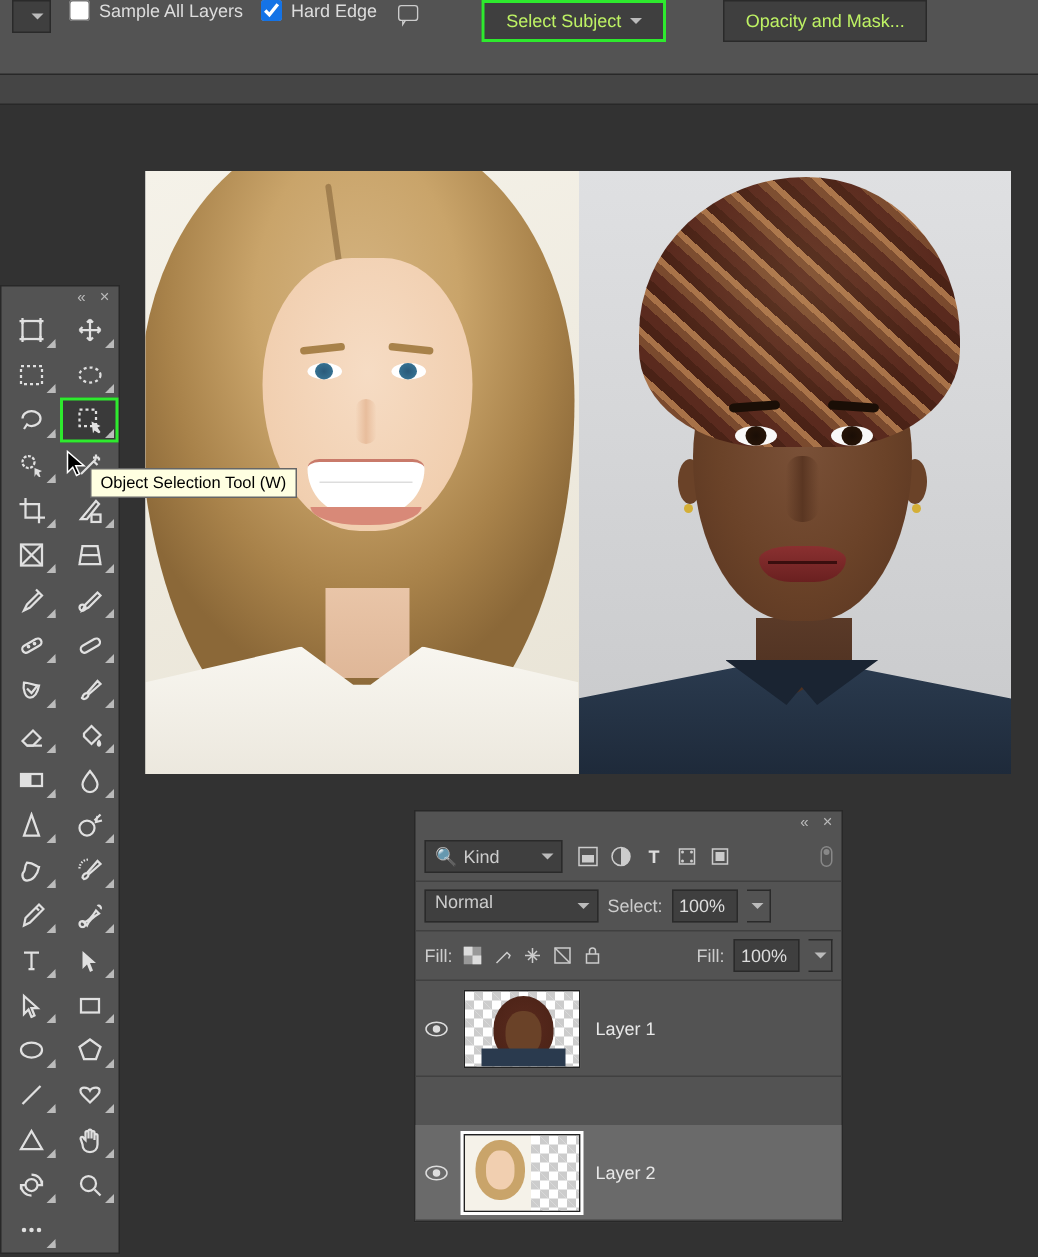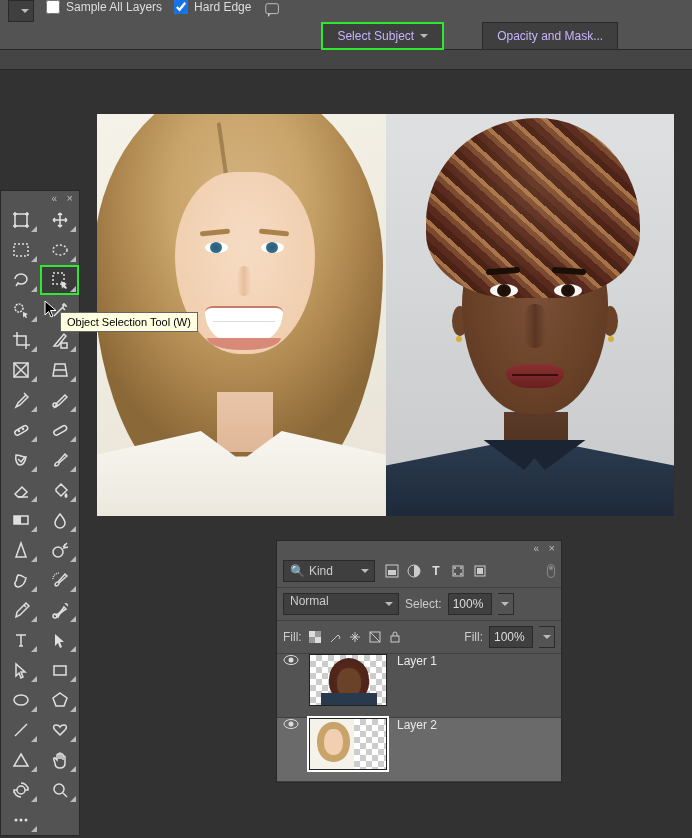--- a/index.html
+++ b/index.html
@@ -4,21 +4,21 @@
 <style>
 * { margin: 0; padding: 0; box-sizing: border-box; font-family: -apple-system, BlinkMacSystemFont, "Segoe UI", sans-serif; font-size: 12px; }
 body { width: 692px; height: 838px; background: #323232; color: #d0d0d0; overflow: hidden; position: relative; }
 
 .options-bar { height: 50px; background: #535353; display: flex; align-items: flex-start; padding: 0 8px; gap: 12px; border-bottom: 1px solid #282828; }
 .dropdown-small { background: #3f3f3f; border: 1px solid #2a2a2a; color: #ccc; padding: 2px 18px 2px 6px; height: 22px; position: relative; }
 .dropdown-small::after { content: ""; position: absolute; right: 4px; top: 8px; border: 4px solid transparent; border-top-color: #bbb; }
 .checkbox-wrap { display: flex; align-items: center; gap: 6px; color: #ddd; }
 .checkbox-wrap input { width: 14px; height: 14px; accent-color: #1473e6; }
 .opt-icon { width: 20px; height: 20px; display:flex; align-items:center; justify-content:center; }
-.btn { background: #3f3f3f; border: 1px solid #2a2a2a; color: #c4b5fd; padding: 5px 14px; height: 28px; display:flex;align-items:center; gap:6px;margin-top:22px;}
+.btn { background: #3f3f3f; border: 1px solid #2a2a2a; color: #bef264; padding: 5px 14px; height: 28px; display:flex;align-items:center; gap:6px;}
 .btn.highlight { border: 2px solid #2eea2e; }
 .btn .caret { border: 4px solid transparent; border-top-color: #bbb; margin-top:4px;}
 .sub-bar { height: 20px; background: #454545; border-bottom: 1px solid #282828; }
 
 .canvas-area { position: absolute; left: 97px; top: 114px; width: 577px; height: 402px; background: #fff; display:flex; }
 .portrait { flex:1; position:relative; overflow:hidden; }
 .portrait.left { background: linear-gradient(160deg,#f5f2e9,#e8e3d5); }
 .portrait.right { background: linear-gradient(180deg,#dfe0e2,#c8c9cb); }
 
 
@@ -109,22 +109,22 @@
 .blend-row, .lock-row { display:flex; align-items:center; gap:6px; padding:5px 6px; border-bottom:1px solid #404040; font-size:11px; color:#ccc;}
 .blend-select{background:#3f3f3f;border:1px solid #2a2a2a;color:#ccc;height:22px;flex:0 0 116px;padding:0 6px;position:relative;}
 .blend-select::after{content:"";position:absolute;right:5px;top:8px;border:4px solid transparent;border-top-color:#bbb;}
 .pct-input{background:#3f3f3f;border:1px solid #2a2a2a;color:#ddd;height:22px;width:44px;padding:0 4px;display:flex;align-items:center;}
 .pct-caret{width:16px;height:22px;border:1px solid #2a2a2a;border-left:none;display:flex;align-items:center;justify-content:center;}
 .pct-caret::after{content:"";border:4px solid transparent;border-top-color:#bbb;margin-top:4px;}
 .lock-icons{display:flex;gap:6px;}
 .lock-icons span{width:14px;height:14px;display:flex;align-items:center;justify-content:center;}
 
 .layer-list{}
-.layer-row{display:flex;height:64px;border-bottom:1px solid #404040;padding:0 6px;gap:10px;}
-.layer-row.selected{background:#6a6a6a;}
+.layer-row{display:flex;align-items:center;height:64px;border-bottom:1px solid #404040;padding:0 6px;gap:10px;}
+.layer-row.selected{background:#6a6a6a;margin-top:32px;}
 .eye{width:16px;display:flex;justify-content:center;}
 .thumb{width:78px;height:52px;border:1px solid #222;background:#ccc;position:relative;overflow:hidden;}
 .thumb.selected{outline:2px solid #fff;}
 .checker{position:absolute;inset:0;
   background-image: linear-gradient(45deg,#ccc 25%,transparent 25%,transparent 75%,#ccc 75%),
                     linear-gradient(45deg,#ccc 25%,#fff 25%,#fff 75%,#ccc 75%);
   background-size:12px 12px; background-position:0 0,6px 6px;}
 .thumb-img{position:absolute;inset:0;}
 
 .mini-face-1 .h{position:absolute;left:19px;top:3px;width:40px;height:43px;

